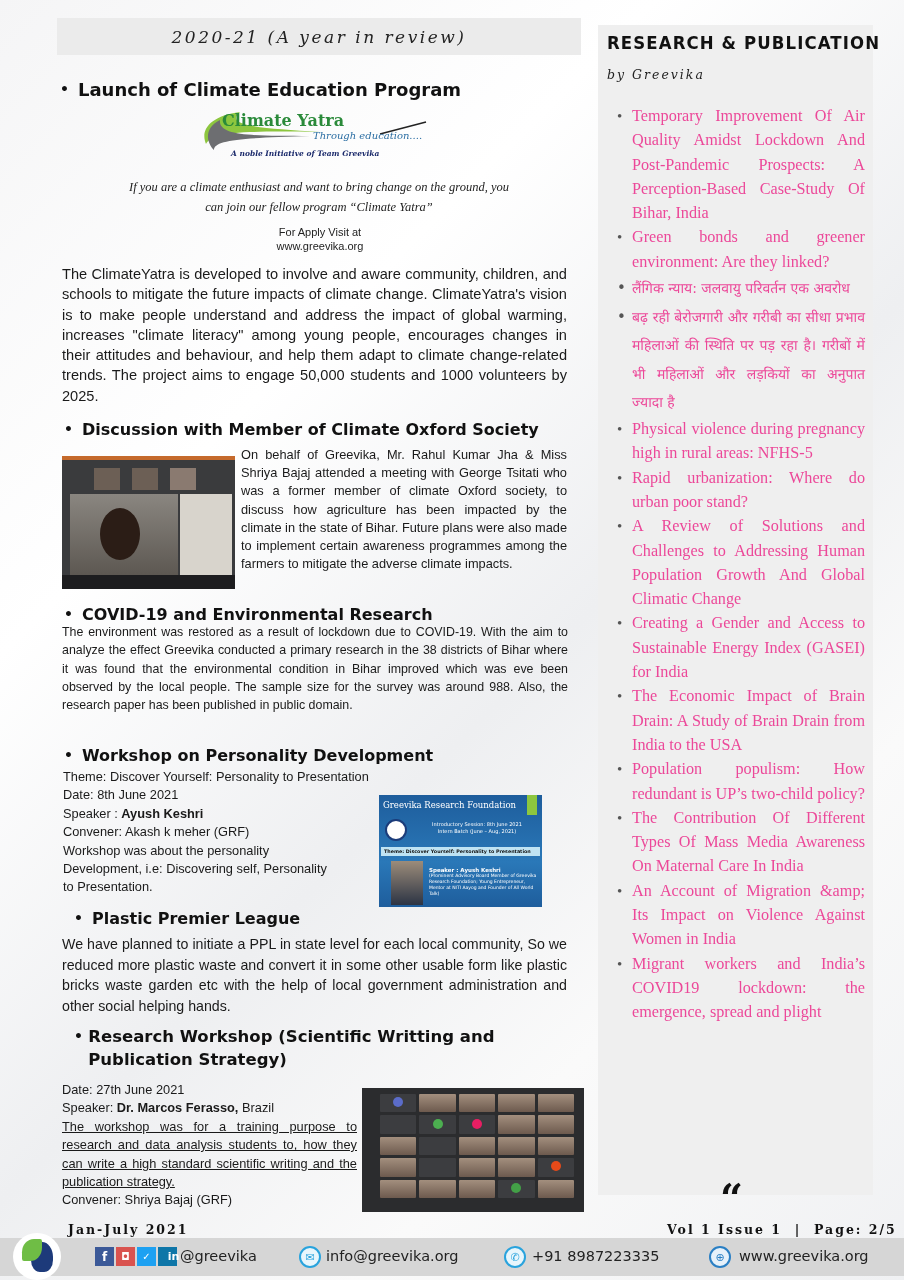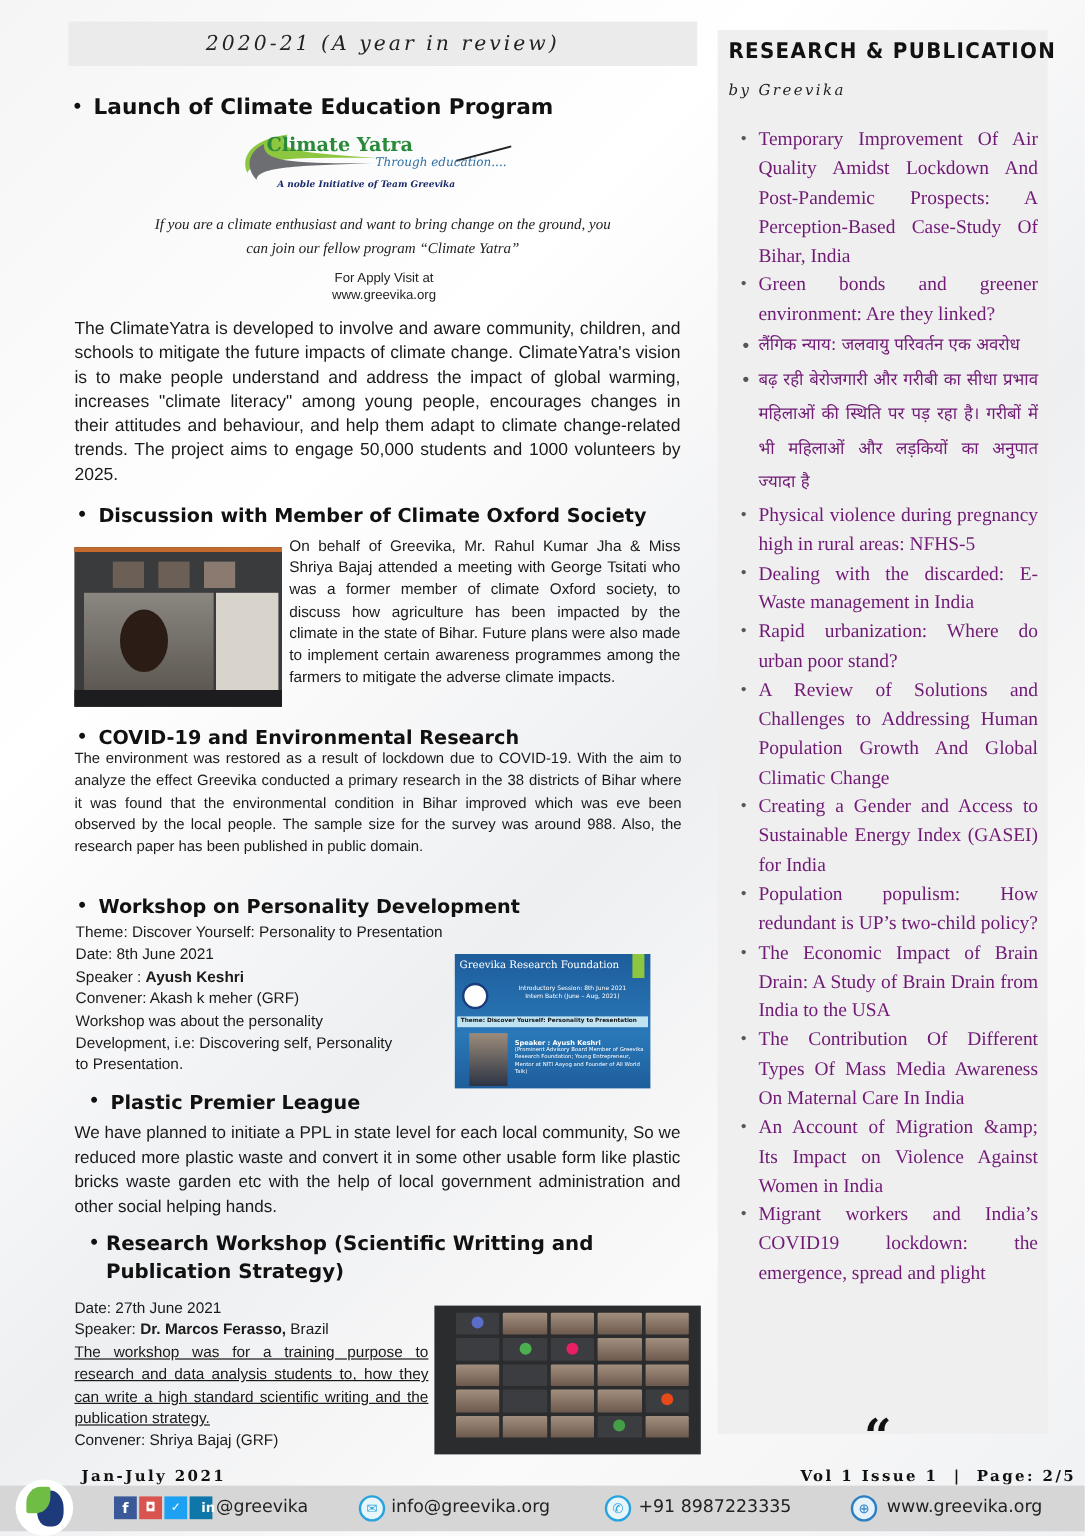--- a/index.html
+++ b/index.html
@@ -93,21 +93,21 @@
     font-size: 18px; letter-spacing: 1.2px; color: #111; transform: scaleX(0.92); transform-origin: left;
   }
   .sb-by {
     left: 607px; top: 67px; font-family: "DejaVu Serif", serif; font-style: italic; font-size: 12.5px; letter-spacing: 2px; color: #222;
   }
   .pubs {
     left: 612px; top: 104px; width: 253px; list-style: none;
   }
   .pubs li {
     position: relative; padding-left: 20px;
-    font-family: "Liberation Serif", serif; font-size: 16.2px; line-height: 24.3px; color: #701a75;
+    font-family: "Liberation Serif", serif; font-size: 16.2px; line-height: 24.3px; color: #ec4899;
     text-align: justify; text-align-last: left;
   }
   .pubs li::before {
     content: "•"; position: absolute; left: 5px; top: 0; color: #555; font-size: 15px;
   }
   .pubs li.hi { font-family: "DejaVu Sans", sans-serif; font-size: 14px; line-height: 28.6px; }
 
   .quote-mark {
     left: 720px; top: 1178px; font-family: "DejaVu Serif", serif; font-weight: bold; font-size: 40px; color: #111; line-height: 40px;
   }
@@ -270,26 +270,25 @@
 
 <div class="abs sidebar"></div>
 <div class="abs sb-title">RESEARCH &amp; PUBLICATION</div>
 <div class="abs sb-by">by Greevika</div>
 <ul class="abs pubs">
   <li>Temporary Improvement Of Air Quality Amidst Lockdown And Post-Pandemic Prospects: A Perception-Based Case-Study Of Bihar, India</li>
   <li>Green bonds and greener environment: Are they linked?</li>
   <li class="hi">लैंगिक न्याय: जलवायु परिवर्तन एक अवरोध</li>
   <li class="hi">बढ़ रही बेरोजगारी और गरीबी का सीधा प्रभाव महिलाओं की स्थिति पर पड़ रहा है। गरीबों में भी महिलाओं और लड़कियों का अनुपात ज्यादा है</li>
   <li>Physical violence during pregnancy high in rural areas: NFHS-5</li>
-  <li>Dealing with the discarded: E-Waste management in India</li>
   <li>Rapid urbanization: Where do urban poor stand?</li>
   <li>A Review of Solutions and Challenges to Addressing Human Population Growth And Global Climatic Change</li>
   <li>Creating a Gender and Access to Sustainable Energy Index (GASEI) for India</li>
+  <li>The Economic Impact of Brain Drain: A Study of Brain Drain from India to the USA</li>
   <li>Population populism: How redundant is UP’s two-child policy?</li>
-  <li>The Economic Impact of Brain Drain: A Study of Brain Drain from India to the USA</li>
   <li>The Contribution Of Different Types Of Mass Media Awareness On Maternal Care In India</li>
   <li>An Account of Migration &amp;amp; Its Impact on Violence Against Women in India</li>
   <li>Migrant workers and India’s COVID19 lockdown: the emergence, spread and plight</li>
 </ul>
 <div class="abs quote-mark">“</div>
 
 <div class="abs issue-left">Jan-July 2021</div>
 <div class="abs issue-right" style="white-space:pre;">Vol 1 Issue 1  |  Page: 2/5</div>
 
 <div class="abs footer"></div>

